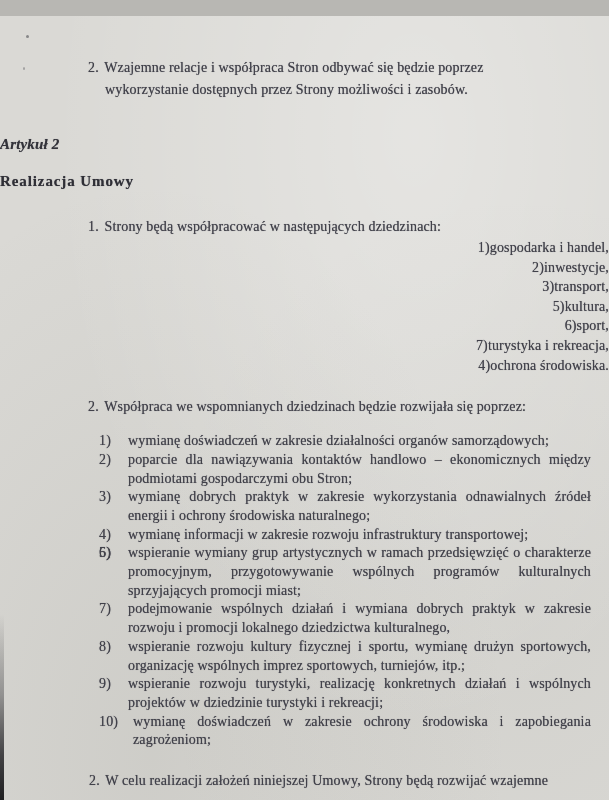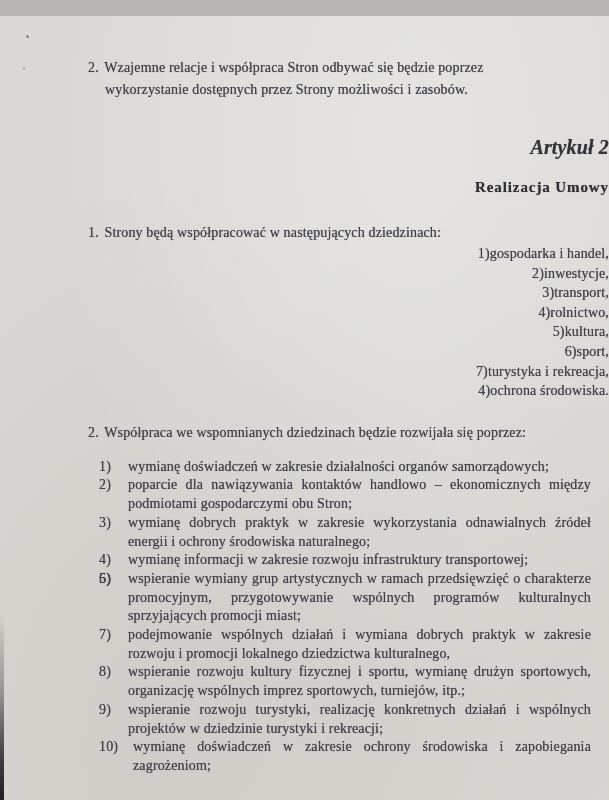--- a/index.html
+++ b/index.html
@@ -40,29 +40,29 @@
 
   
   .intro {
     margin: 41px 56px 0 88px;
     padding-left: 17px;
     text-indent: -17px;
     line-height: 22px;
   }
   .article-heading {
     margin-top: 35px;
-    text-align: right;
+    text-align: left;
     font-weight: bold;
     font-style: italic;
-    font-size: 20px;
+    font-size: 15px;
     color: #33333a;
   }
   .section-title {
     margin-top: 20px;
-    text-align: right;
+    text-align: left;
     font-weight: bold;
     font-size: 15px;
     letter-spacing: 0.9px;
     color: #2f2f36;
   }
   .clause1-head {
     margin: 27px 30px 0 88px;
     line-height: 20px;
     font-family: Liberation Serif, serif;
   }
@@ -107,21 +107,20 @@
   <div class="article-heading">Artykuł 2</div>
 
   <div class="section-title">Realizacja Umowy</div>
 
   <p class="clause1-head"><span class="marker">1.</span> <span>Strony będą współpracować w następujących dziedzinach:</span></p>
 
   <div class="list1">
     <div class="li1">1)gospodarka i handel,</div>
     <div class="li1">2)inwestycje,</div>
     <div class="li1">3)transport,</div>
-    <div class="li1">4)rolnictwo,</div>
     <div class="li1">5)kultura,</div>
     <div class="li1">6)sport,</div>
     <div class="li1">7)turystyka i rekreacja,</div>
     <div class="li1">4)ochrona środowiska.</div>
   </div>
 
   <p class="clause2-head"><span class="marker">2.</span> <span>Współpraca we wspomnianych dziedzinach będzie rozwijała się poprzez:</span></p>
 
   <div class="list2">
     <div class="li2"><span class="li2-marker">1)</span><span>wymianę doświadczeń w zakresie działalności organów samorządowych;</span></div>

